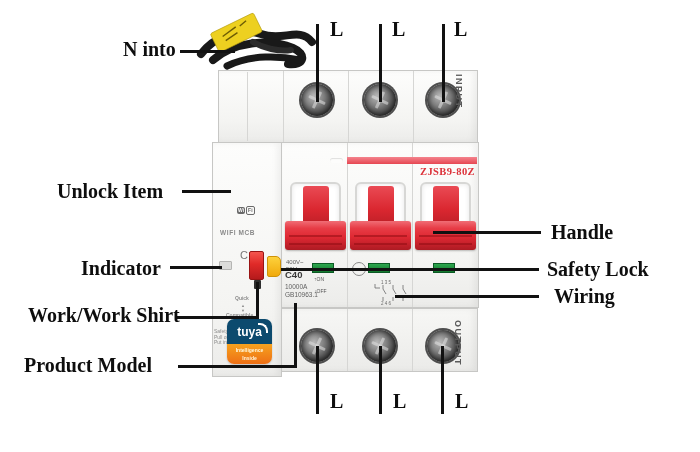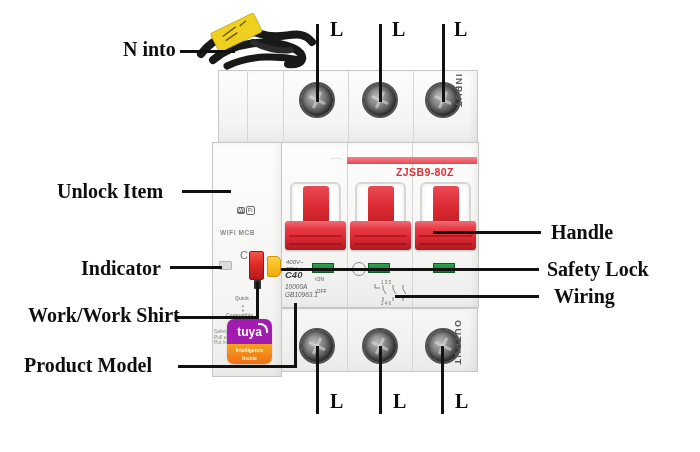--- a/index.html
+++ b/index.html
@@ -17,21 +17,21 @@
   .screw{position:absolute;width:32px;height:32px;border-radius:50%;z-index:3;
        background:radial-gradient(circle at 40% 38%,#b7b7b7 0%,#828282 35%,#424242 70%,#2b2b2b 100%);
        box-shadow:0 0 0 2px #4e4e4e,inset 0 0 6px rgba(0,0,0,.75);}
   .screw::before,.screw::after{content:"";position:absolute;left:50%;top:50%;
        background:rgba(225,225,225,.55);border-radius:1px;}
   .screw::before{width:18px;height:3px;transform:translate(-50%,-50%) rotate(25deg);}
   .screw::after{width:3px;height:18px;transform:translate(-50%,-50%) rotate(25deg);}
   .vtext{position:absolute;writing-mode:vertical-rl;font-weight:bold;font-size:9px;color:#5a5a5a;
        letter-spacing:1.5px;z-index:3;}
   .tiny{position:absolute;font-size:5px;color:#8d8d8d;z-index:3;line-height:5px;white-space:nowrap;margin-top:44px;}
-  .spec{position:absolute;font-size:6px;color:#5f5f5f;z-index:3;line-height:6px;white-space:nowrap;font-style:italic;}
+  .spec{position:absolute;font-size:6px;color:#5f5f5f;z-index:3;line-height:6px;white-space:nowrap;}
   .green{position:absolute;width:22px;height:10px;z-index:3;border:1px solid #0b5a24;box-sizing:border-box;
        background:linear-gradient(180deg,#2da64e 0%,#14782f 100%);}
   .frame{position:absolute;width:51px;height:50px;border:2px solid #d7d7d5;border-radius:6px;
        background:#ffffff;box-shadow:inset 0 0 5px rgba(0,0,0,.10);z-index:2;box-sizing:border-box;}
   .toggle{position:absolute;left:50%;top:2px;transform:translateX(-50%);width:26px;height:43px;border-radius:3px;
        background:linear-gradient(180deg,#ea4a54 0%,#da2730 55%,#b81d25 100%);}
   .bar{position:absolute;width:61px;height:29px;border-radius:3px;z-index:3;
        background:linear-gradient(180deg,#f06d75 0%,#e73c46 25%,#df2933 55%,#c2202a 82%,#ad1b23 100%);
        box-shadow:0 1px 2px rgba(0,0,0,.25);}
   .bar::after{content:"";position:absolute;left:4px;right:4px;bottom:5px;height:6px;
@@ -47,21 +47,21 @@
   .redbtn{position:absolute;left:249px;top:251px;width:15px;height:29px;border-radius:2px;z-index:3;
        background:linear-gradient(180deg,#f4564e 0%,#e02a28 45%,#b51a1c 100%);border:1px solid #991414;box-sizing:border-box;}
   .rednub{position:absolute;left:254px;top:280px;width:7px;height:9px;background:#2e2e2e;border-radius:1px;z-index:3;}
   .yellowtab{position:absolute;left:267px;top:256px;width:14px;height:21px;z-index:3;
        background:linear-gradient(180deg,#fdd23c 0%,#f0a90c 100%);border:1px solid #cf9208;
        border-radius:2px 5px 5px 2px;box-sizing:border-box;}
   .ccc{position:absolute;left:352px;top:262px;width:14px;height:14px;border:1px solid #8a8a8a;border-radius:50%;
        z-index:3;font-size:4px;color:#8a8a8a;display:flex;align-items:center;justify-content:center;box-sizing:border-box;}
   .tuya-box{position:absolute;left:227px;top:319px;width:45px;height:45px;border-radius:7px;overflow:hidden;
        z-index:3;box-shadow:0 1px 2px rgba(0,0,0,.2);}
-  .tuya-top{height:25px;background:#a21caf;color:#fff;font-weight:bold;font-size:12px;text-align:center;
+  .tuya-top{height:25px;background:#0c4a6e;color:#fff;font-weight:bold;font-size:12px;text-align:center;
        line-height:27px;position:relative;}
   .tuya-swoosh{position:absolute;right:4px;top:4px;width:8px;height:8px;border:2px solid #fff;border-bottom:none;
        border-left:none;border-radius:0 8px 0 0;}
   .tuya-bottom{height:20px;background:linear-gradient(180deg,#f6a21f 0%,#ee6f15 100%);color:#fff7dd;
        font-size:5px;font-weight:bold;text-align:center;line-height:8px;padding-top:2px;box-sizing:border-box;}
   .onoff{position:absolute;font-size:5px;color:#555;z-index:3;line-height:6px;white-space:nowrap;}
 </style>
 </head>
 <body>
 
@@ -84,21 +84,21 @@
 <div class="screw" style="left:427px;top:84px;"></div>
 <div class="vtext" style="left:454px;top:74px;height:62px;">INPUT</div>
 
 <div class="screw" style="left:301px;top:330px;"></div>
 <div class="screw" style="left:364px;top:330px;"></div>
 <div class="screw" style="left:427px;top:330px;"></div>
 <div class="vtext" style="left:453px;top:320px;height:52px;">OUTPUT</div>
 
 <div class="stripe"></div>
 <div class="notch"></div>
-<div class="model-red" style="left:396px;top:166px;">ZJSB9-80Z</div>
+<div class="model-red" style="left:420px;top:166px;font-family:Liberation Serif, serif;">ZJSB9-80Z</div>
 
 <div class="tiny" style="left:220px;top:186px;font-size:6.5px;font-weight:bold;letter-spacing:.6px;color:#8a8a8a;">WIFI MCB</div>
 <div style="position:absolute;left:237px;top:198px;z-index:3;">
   <span class="badge" style="background:#6a6a6a;color:#fff;">Wi</span><span class="badge" style="border:1px solid #6a6a6a;color:#6a6a6a;margin-left:1px;">Fi</span>
 </div>
 <div class="tiny" style="left:240px;top:209px;font-size:11px;color:#777;letter-spacing:2px;font-weight:normal;">CE</div>
 
 <div class="indicator-chip"></div>
 <div class="tiny" style="left:235px;top:252px;font-weight:bold;">Quick</div>
 <div class="tiny" style="left:241px;top:259px;font-size:4px;">▲</div>

